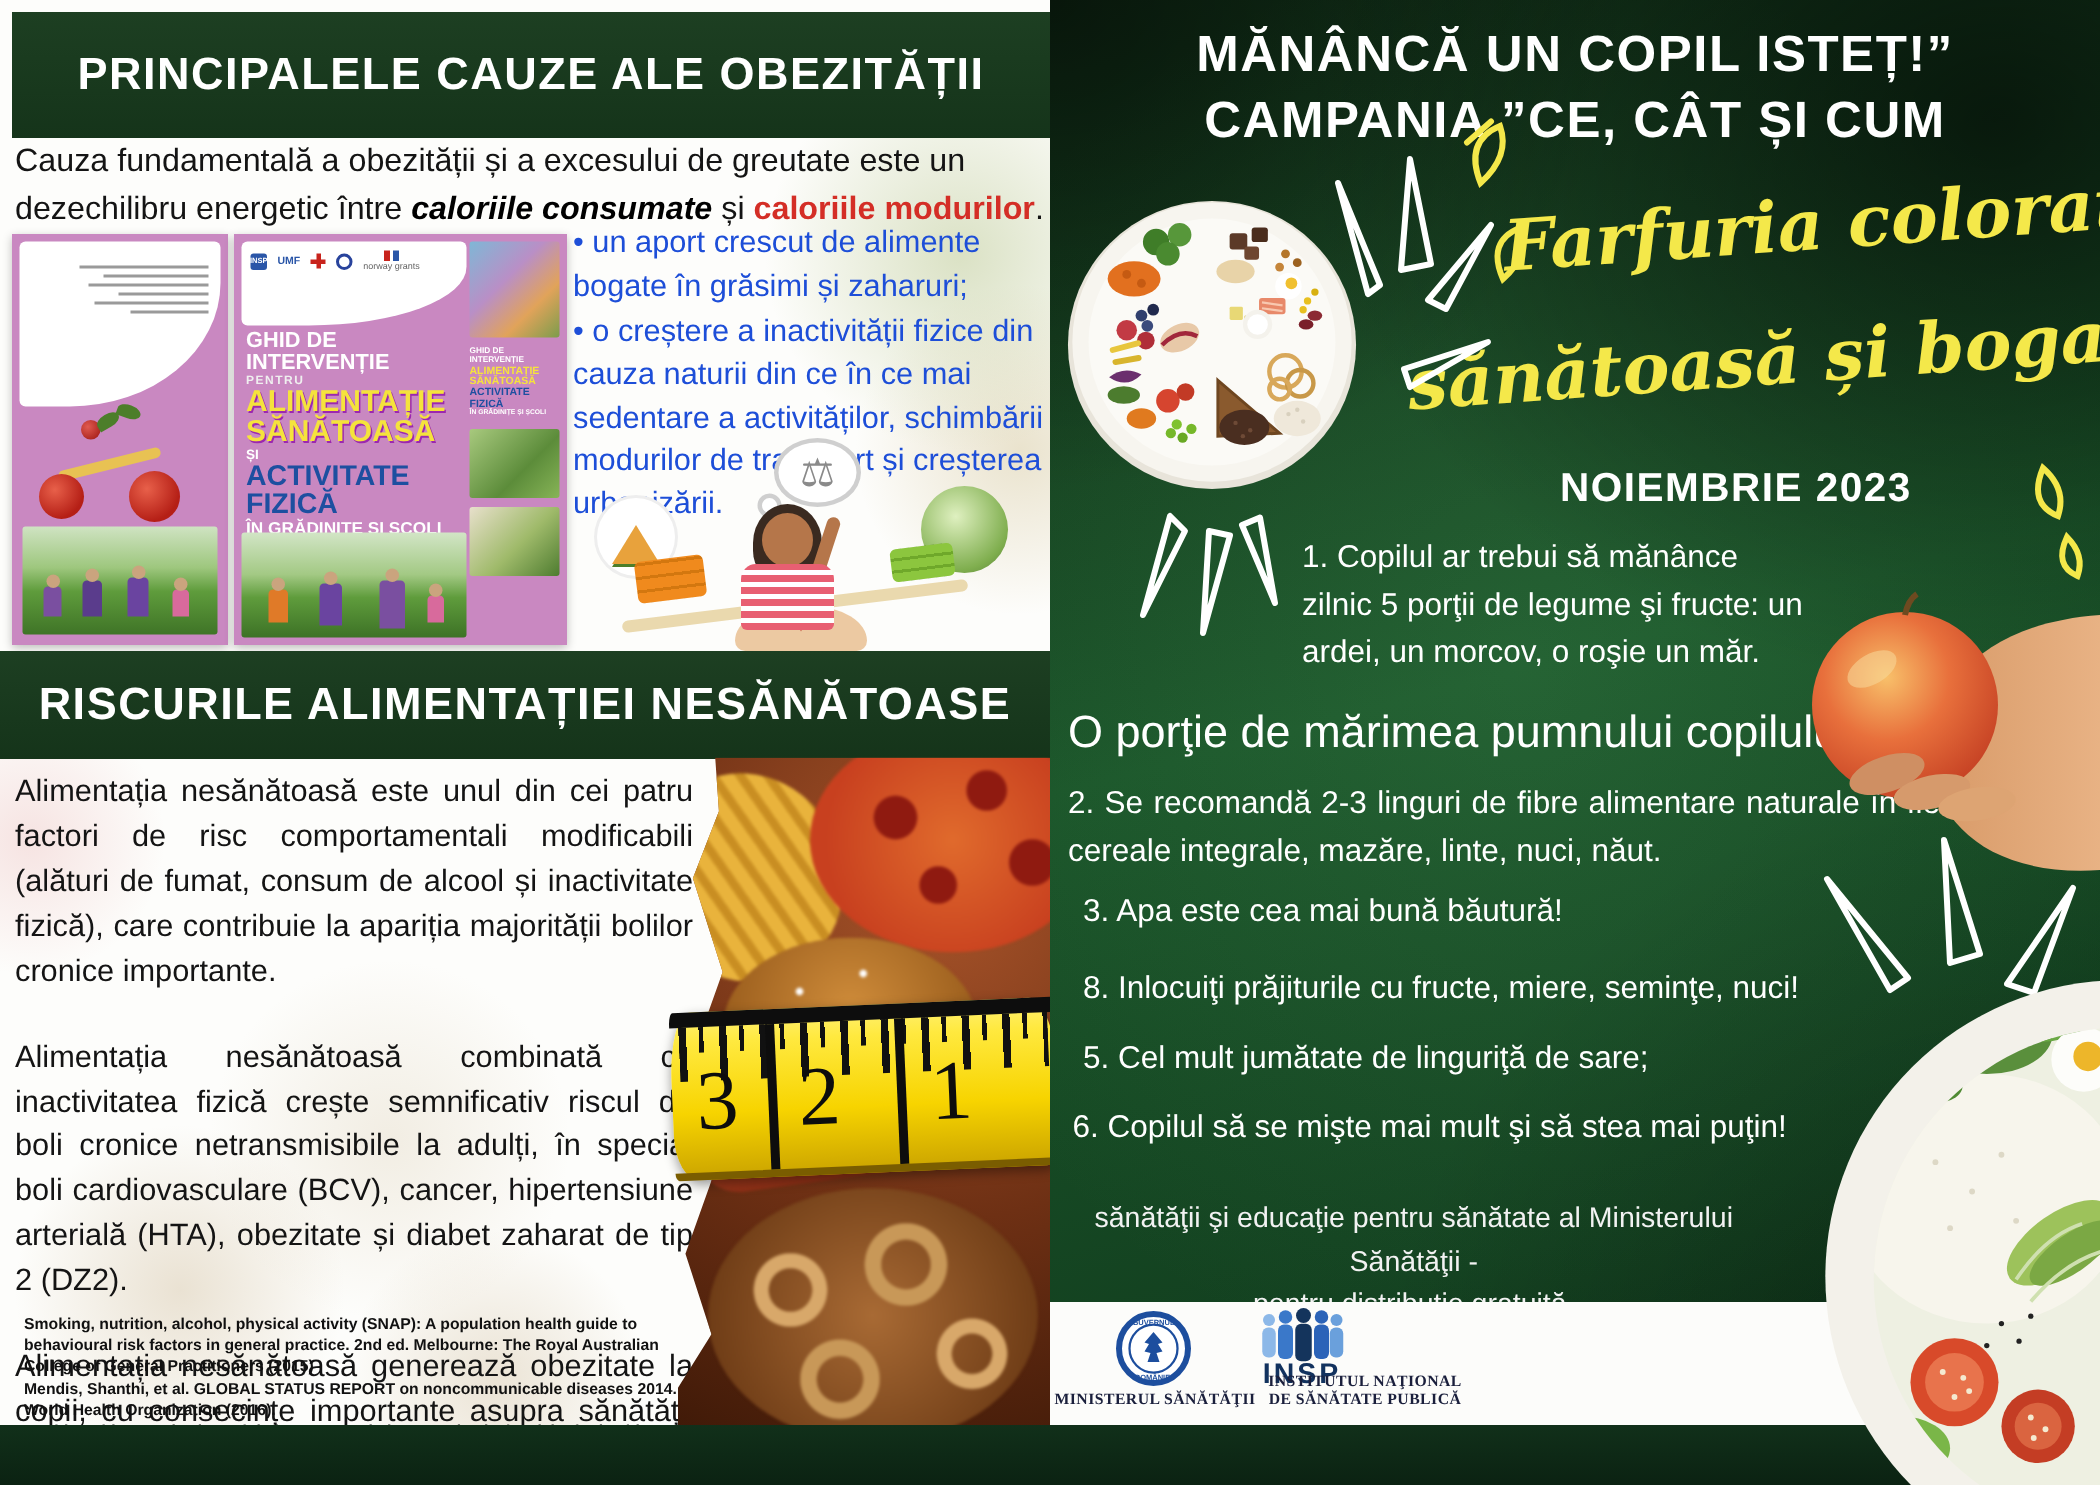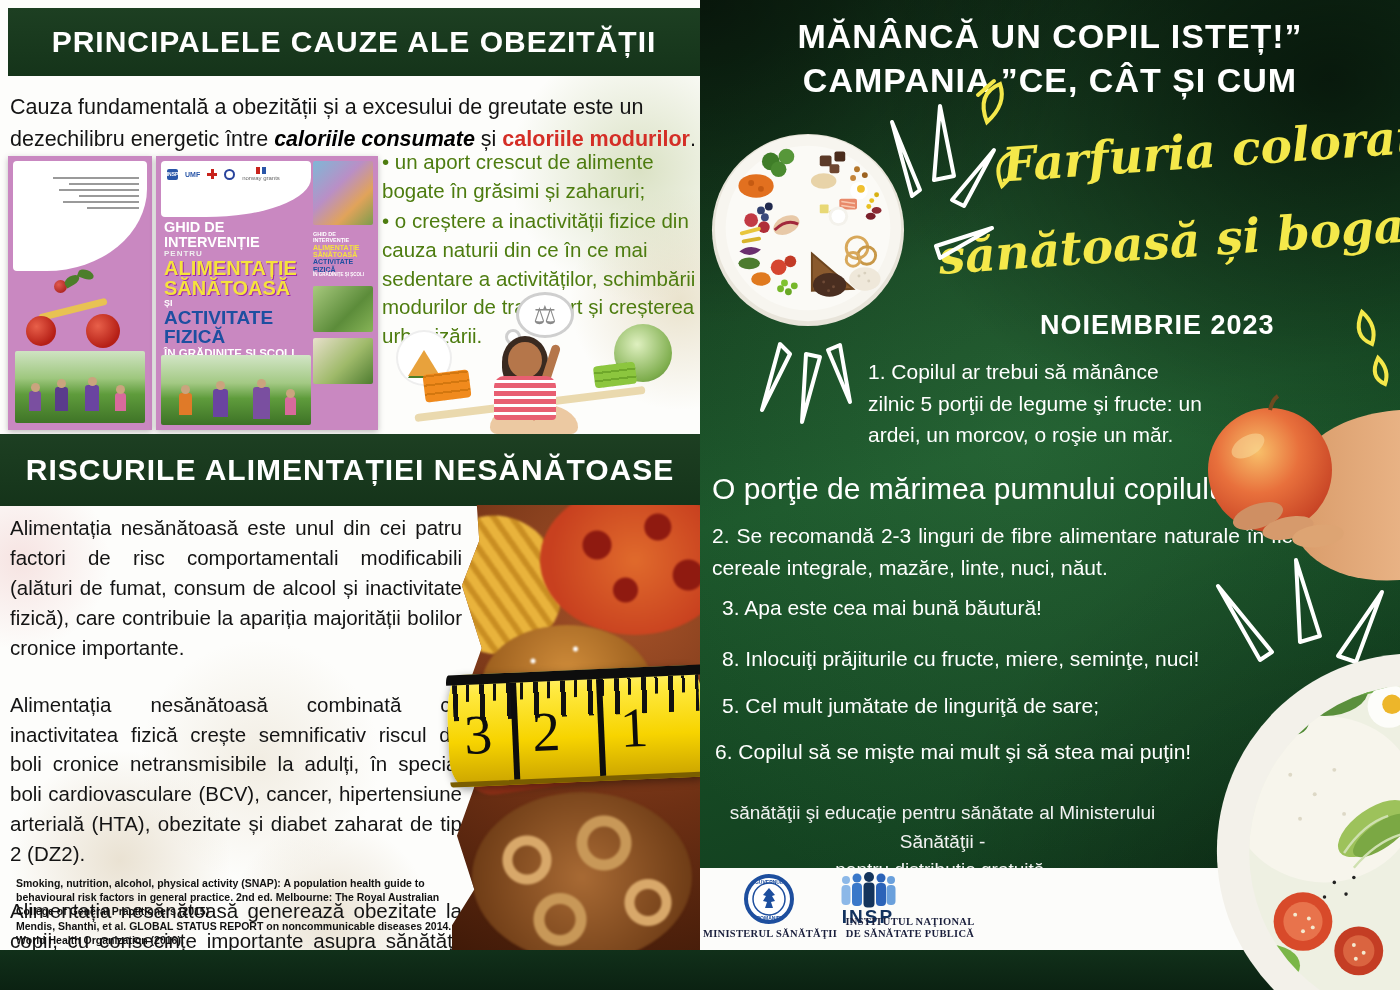--- a/index.html
+++ b/index.html
@@ -11,28 +11,28 @@
   .panel-left{position:absolute;left:0;top:0;width:700px;height:990px;background:#fdfdfb;overflow:hidden;}
   .left-bg{position:absolute;inset:0;background:
       radial-gradient(circle at 640px 170px, rgba(176,192,130,.45), transparent 130px),
       radial-gradient(circle at 680px 300px, rgba(198,178,120,.35), transparent 110px),
       radial-gradient(circle at 20px 560px, rgba(225,150,150,.25), transparent 90px),
       radial-gradient(circle at 120px 860px, rgba(205,185,150,.4), transparent 110px),
       radial-gradient(circle at 330px 920px, rgba(205,185,150,.38), transparent 100px),
       radial-gradient(circle at 260px 760px, rgba(215,200,170,.3), transparent 120px);}
   .band{position:absolute;background:linear-gradient(180deg,#1d3f22,#15341a);display:flex;align-items:center;justify-content:center;}
   .band-title{color:#fff;font-weight:bold;font-size:30px;letter-spacing:1px;text-align:center;}
-  .band1{left:8px;top:8px;width:692px;height:68px;}
+  .band1{left:8px;top:8px;width:692px;height:84px;}
   .band2{left:0;top:434px;width:700px;height:72px;}
 
   .intro{position:absolute;left:10px;top:92px;width:686px;font-size:21.5px;line-height:1.48;color:#141414;}
   .intro b.green{color:#000000;font-style:italic;}
   .intro b.red{color:#d42e26;}
 
-  .bullets{position:absolute;left:382px;top:148px;width:314px;font-size:20.5px;line-height:1.4;color:#4d7c0f;}
+  .bullets{position:absolute;left:382px;top:148px;width:314px;font-size:20.5px;line-height:1.4;color:#1d4ed8;}
   .bullets p{margin:0 0 2px 0;}
 
   
   .cover{position:absolute;top:156px;background:#c988c1;box-shadow:0 2px 6px rgba(0,0,0,.25);}
   .cover1{left:8px;width:144px;height:274px;}
   .cover2{left:156px;width:222px;height:274px;}
   .c1-white{position:absolute;top:5px;left:5px;right:5px;height:110px;background:#fff;border-radius:4px 4px 75% 4px;}
   .c1-lines{position:absolute;top:12px;right:8px;width:90px;}
   .c1-lines i{display:block;height:2px;background:#9a9a9a;margin:4px 0 0 auto;}
   .tomato{position:absolute;border-radius:50%;background:radial-gradient(circle at 35% 35%, #e8604a, #b51f16 70%);}

